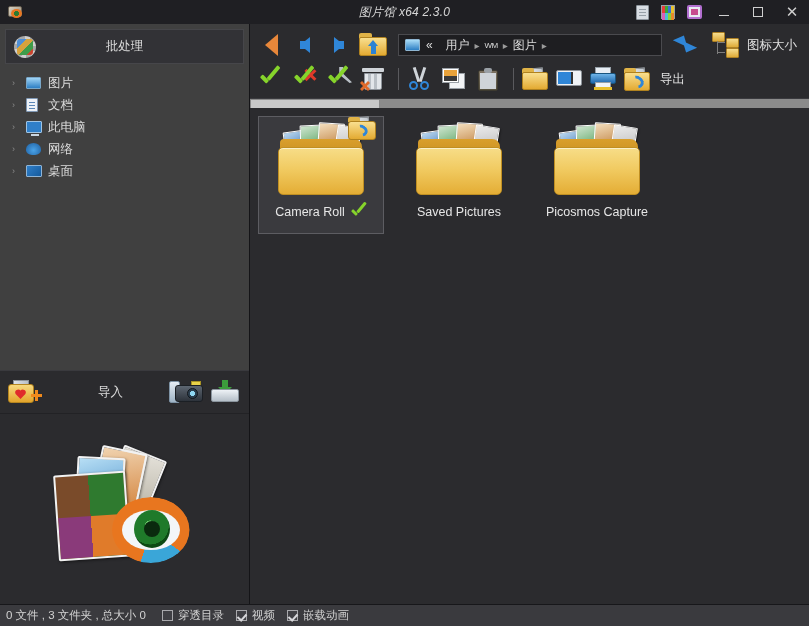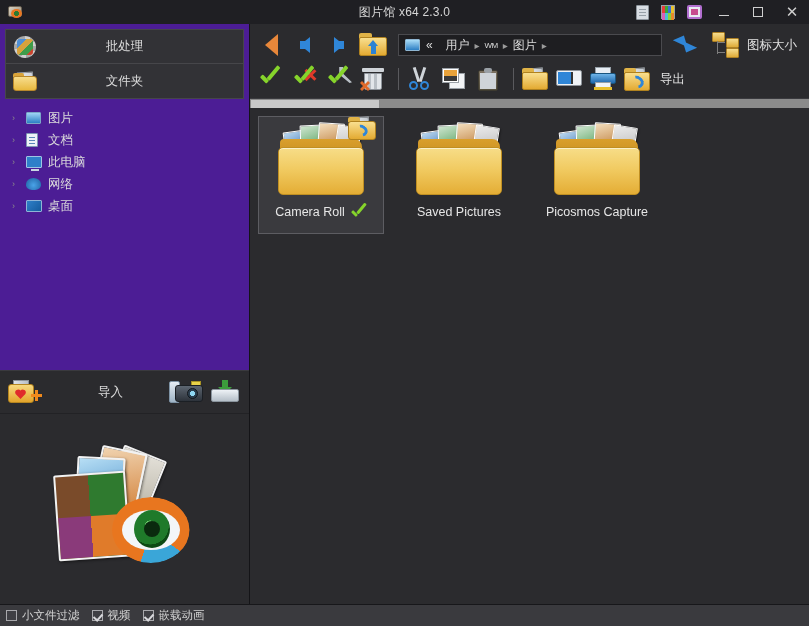--- a/index.html
+++ b/index.html
@@ -35,20 +35,21 @@
   }
   .app-logo .eye {
     position: absolute; left: 5px; top: 7px;
     width: 11px; height: 9px; border-radius: 50%;
     background: radial-gradient(circle at 50% 50%, #2d7a2f 0 35%, #e87722 36% 100%);
   }
   .title-text {
     position: absolute; left: 50%; transform: translateX(-50%);
     font-size: 12px; color: #d6d6d6; white-space: nowrap;
     letter-spacing: .2px;
+    font-style: italic;
   }
   .title-right {
     margin-left: auto; display: flex; align-items: center; height: 100%;
   }
   .tb-icon {
     width: 26px; height: 22px; display: flex;
     align-items: center; justify-content: center;
   }
   .ic-doc {
     width: 13px; height: 15px; background: #d8dde3;
@@ -89,21 +90,21 @@
 
   
   .accent-strip {
     position: absolute; left: 0; top: 0; width: 4px; height: 100%;
     background: #1c4f9c;
   }
 
   
   .sidebar {
     width: 250px; flex: 0 0 250px;
-    background: #4c1d95;
+    background: #404040;
     display: flex; flex-direction: column;
     position: relative;
     border-right: 1px solid #141417;
   }
   .side-buttons { padding: 5px 5px 0 5px; }
   .side-btn {
     height: 35px; display: flex; align-items: center;
     background: #323236; border: 1px solid #46464a;
     position: relative;
   }
@@ -409,21 +410,21 @@
   .badge-export {
     position:absolute; right:-6px; top:-6px; width:28px; height:24px;
   }
   .badge-export .bb{position:absolute;left:0;top:4px;width:28px;height:19px;border-radius:3px;
     background:linear-gradient(180deg,#f9df8f,#e3aa32);border:1px solid #b0821f;}
   .badge-export .bt{position:absolute;left:0;top:0;width:12px;height:5px;background:#e0b347;border-radius:2px 2px 0 0;}
   .badge-export .bp{position:absolute;left:5px;top:0px;width:16px;height:6px;
     background:linear-gradient(90deg,#e8ecf0,#c2c8cf);border:1px solid #9aa0a6;transform:rotate(-5deg);}
   .badge-export .ba{position:absolute;left:7px;top:8px;width:13px;height:11px;border-radius:50%;
     border:3px solid #2f86d8;border-bottom-color:transparent;border-left-color:transparent;transform:rotate(35deg);}
-  .item-label-row { display:flex; align-items:center; margin-top: 8px; }
+  .item-label-row { display:flex; margin-top: 8px; }
   .item-label { color:#e6e6e6; font-size:12.5px; white-space:nowrap; }
   .mini-check { width:16px; height:13px; position:relative; margin-left:6px; }
   .mini-check::before{content:'';position:absolute;left:0;top:6px;width:7px;height:3px;
     background:#86d42b;transform:rotate(45deg);border-radius:1px;}
   .mini-check::after{content:'';position:absolute;left:4px;top:1px;width:13px;height:3px;
     background:#86d42b;transform:rotate(-50deg);border-radius:1px;}
 
   
   .statusbar {
     height: 22px; flex:0 0 22px; background:#3a3a3e;
@@ -495,30 +496,20 @@
 
     <div class="sidebar">
 
       <div class="side-buttons">
         <div class="side-btn">
           <div class="sb-ico">
               <div class="gear-icon"></div>
             </div>
           <div class="sb-label">批处理</div>
         </div>
-        <div class="side-btn">
-          <div class="sb-ico">
-            <div class="folder-icon-sm">
-                <div class="pics"></div>
-                <div class="tab"></div>
-                <div class="bod"></div>
-              </div>
-          </div>
-          <div class="sb-label">文件夹</div>
-        </div>
       </div>
 
       <div class="tree">
         <div class="tree-item">
           <span class="chev">›</span>
           <span class="tree-ico">
               <i class="ti-pictures"></i>
             </span>
           <span>图片</span>
         </div>
@@ -783,23 +774,24 @@
             </div>
           </div>
 
         </div>
       </div>
     </div>
   </div>
 
   <div class="statusbar">
     <div class="sb-left">
+      <span class="sb-counts">0 文件 , 3 文件夹 , 总大小 0</span>
       <span class="sb-chk">
         <span class="chkbox"></span>
-        <span>小文件过滤</span>
+        <span>穿透目录</span>
       </span>
       <span class="sb-chk">
         <span class="chkbox checked"></span>
         <span>视频</span>
       </span>
       <span class="sb-chk">
         <span class="chkbox checked"></span>
         <span>嵌载动画</span>
       </span>
     </div>

